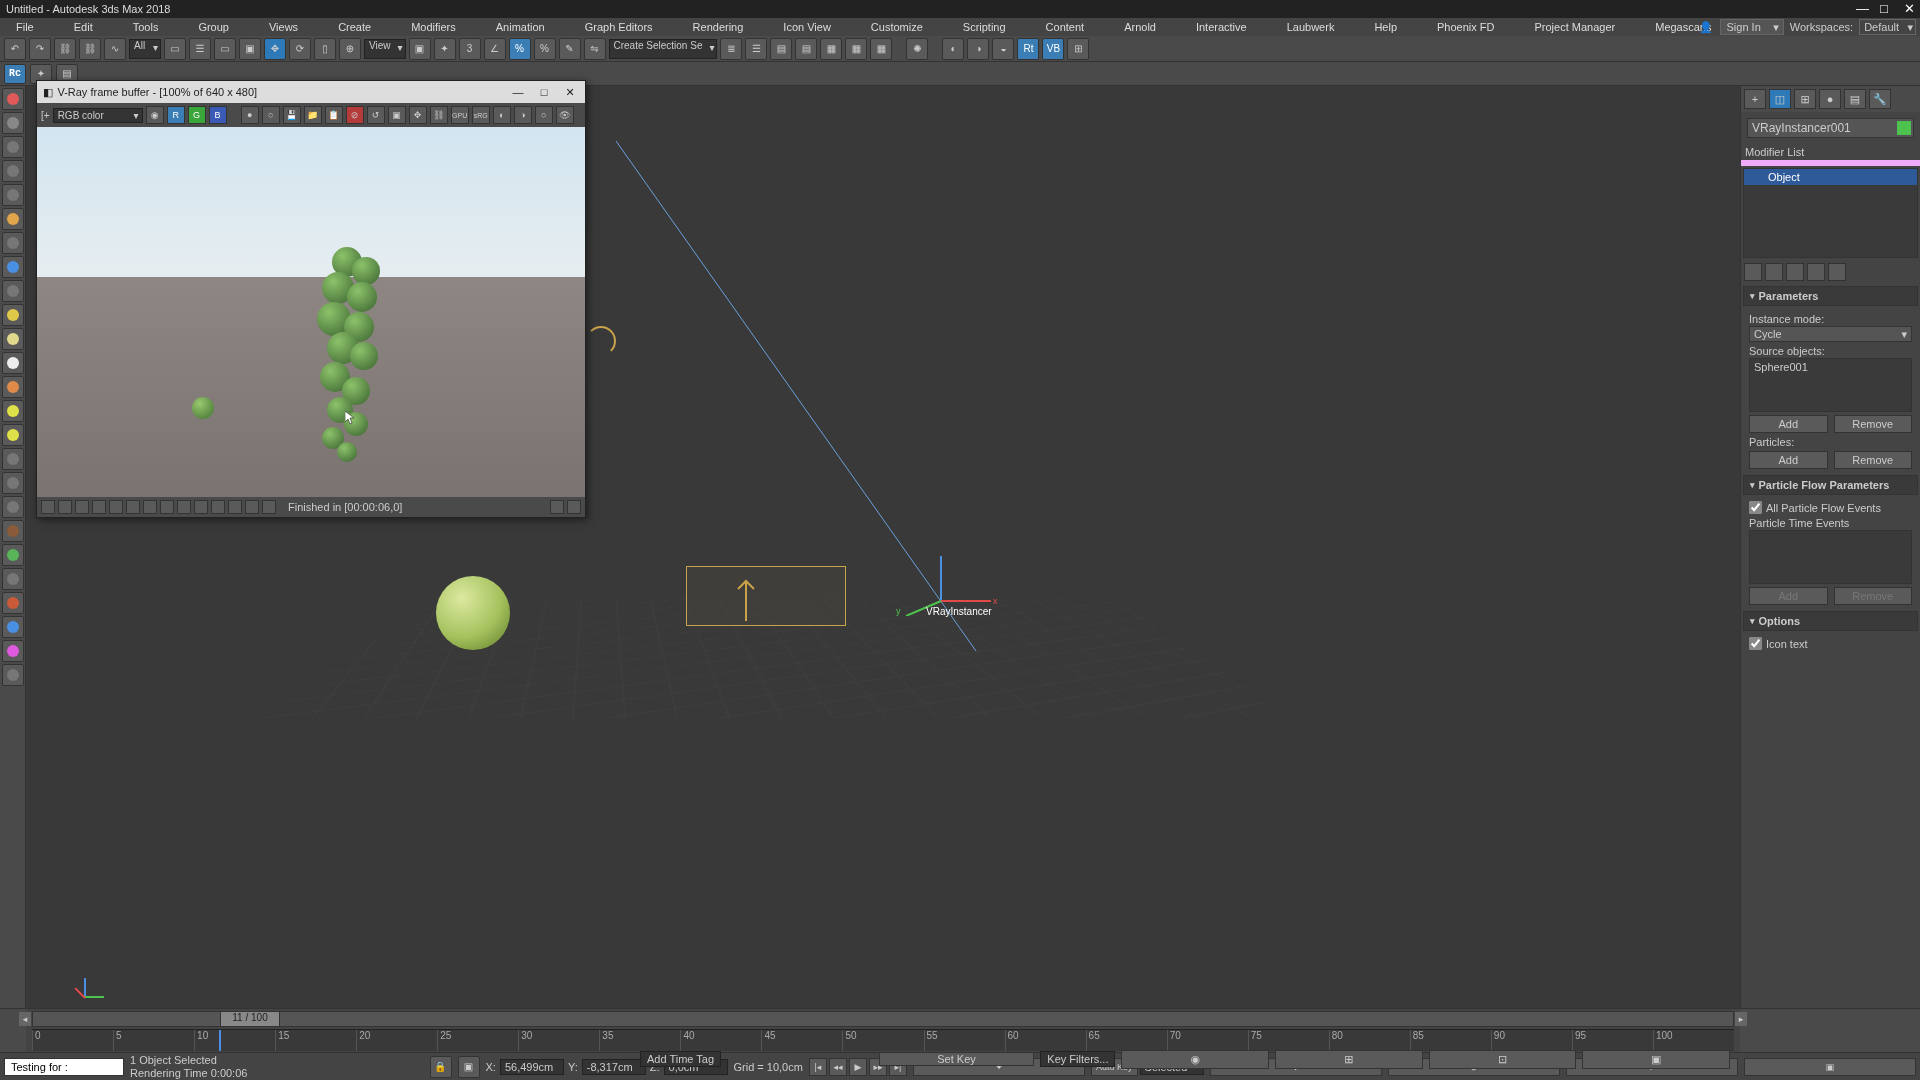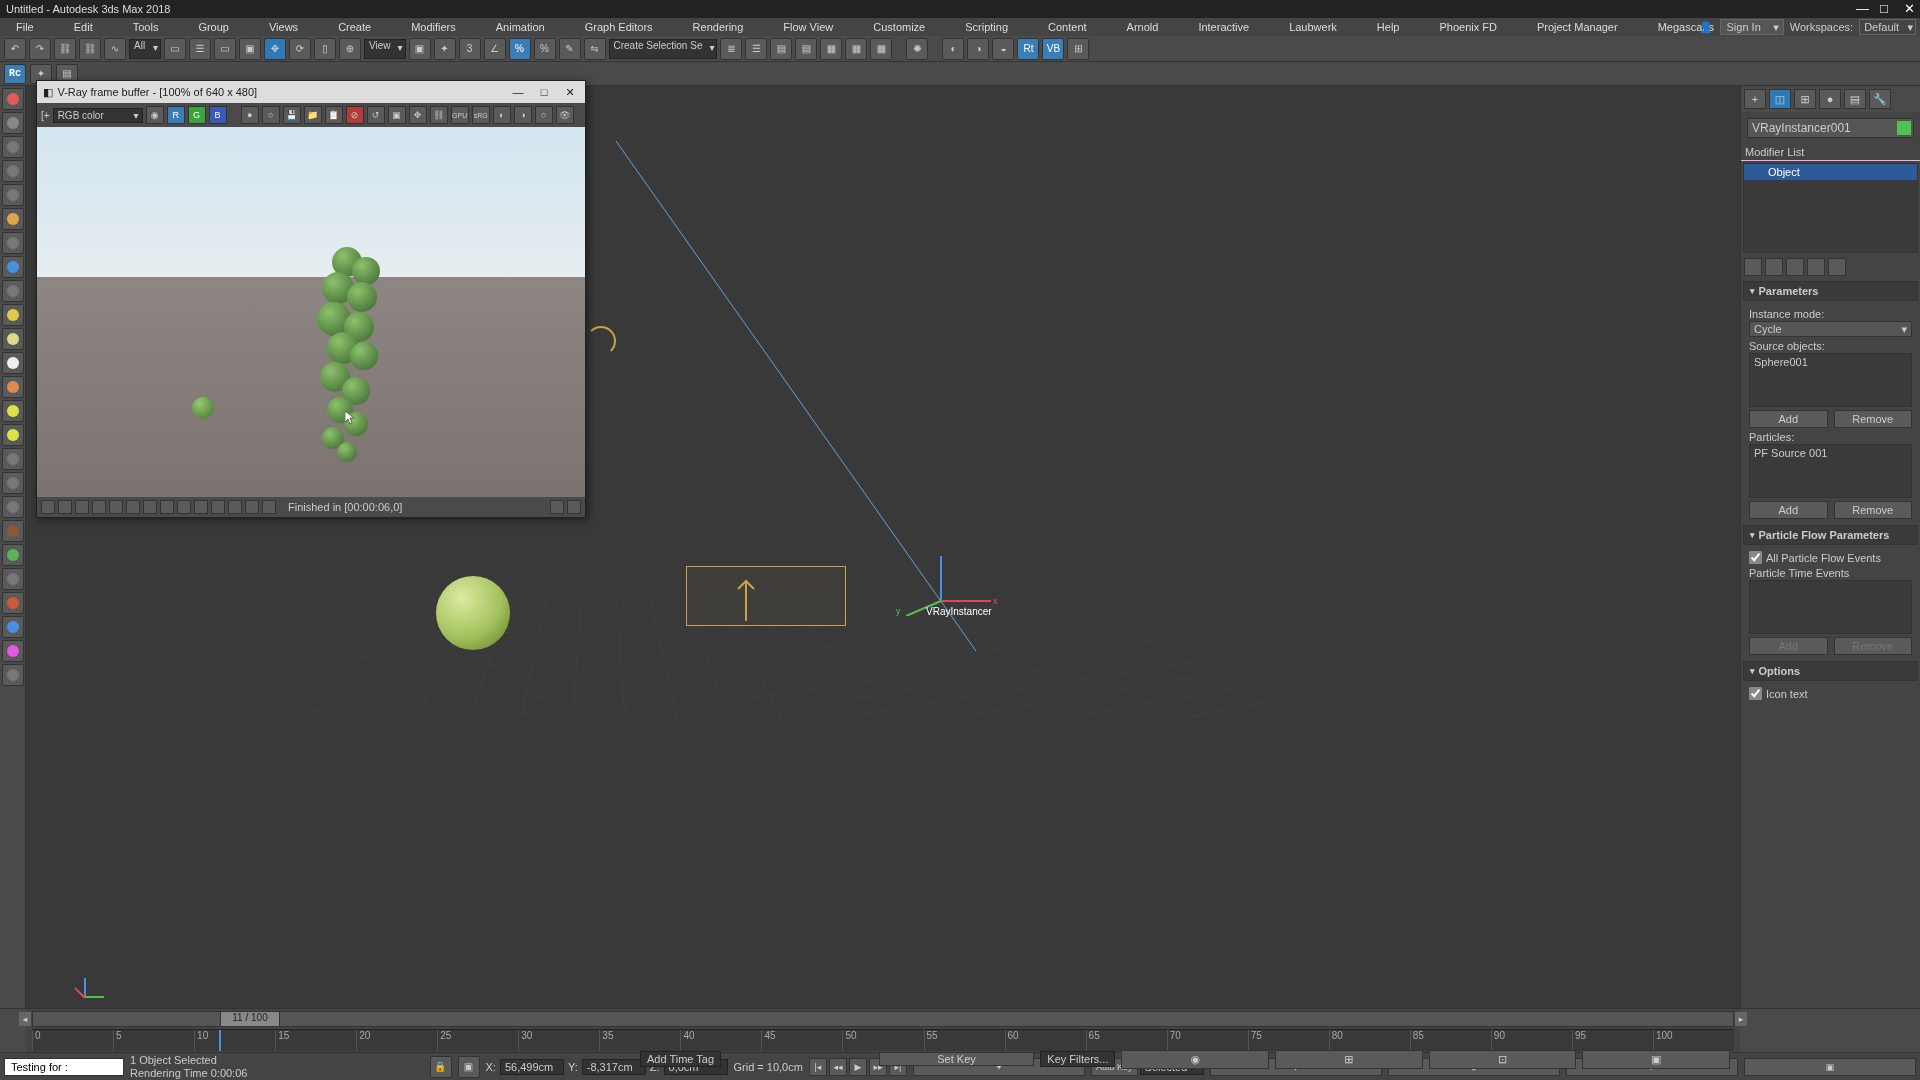--- a/index.html
+++ b/index.html
@@ -61,21 +61,21 @@
     repeating-linear-gradient(-12deg, transparent 0 18px, #4a4a4a 18px 19px);
   opacity:.25; transform:perspective(400px) rotateX(55deg);}
 
 
 .cmdpanel { width: 180px; background: #444; border-left: 1px solid #333; display:flex; flex-direction:column; overflow:hidden;}
 .cmdtabs{height:26px;background:#4a4a4a;display:flex;gap:3px;padding:3px;}
 .cmdtabs .ct{width:22px;height:20px;background:#5a5a5a;border:1px solid #333;display:flex;align-items:center;justify-content:center;}
 .cmdtabs .ct.active{background:#2e7ab8;}
 .objname{background:#555;border:1px solid #333;margin:6px;padding:2px 4px;font-size:12px;position:relative;}
 .objname .colorchip{position:absolute;right:2px;top:2px;width:14px;height:14px;background:#4ec24e;}
-.modifierhdr{background:#444;padding:2px 4px;font-size:11px;border-bottom:1px solid #f0abfc;}
+.modifierhdr{background:#444;padding:2px 4px;font-size:11px;border-bottom:6px solid #f0abfc;}
 .modstack{margin:2px;height:90px;background:#3a3a3a;border:1px solid #333;}
 .modstack .modsel{background:#2e5a9a;color:#fff;padding:2px 24px;font-size:11px;}
 .modbtns{display:flex;gap:3px;padding:3px;}
 .modbtns .mb{width:18px;height:18px;background:#5a5a5a;border:1px solid #333;}
 
 .rollhdr{background:#3a3a3a;padding:3px 6px;font-size:11px;font-weight:bold;border:1px solid #333;margin:2px 2px 0;display:flex;align-items:center;gap:4px;}
 .rollhdr::before{content:"▾";font-size:9px;}
 .rollbody{background:#444;padding:4px 6px;margin:0 2px;}
 .plabel{font-size:11px;color:#ccc;margin:3px 0 1px;display:block;}
 .pselect{width:100%;background:#555;border:1px solid #333;color:#ccc;padding:1px 4px;font-size:11px;position:relative;}
@@ -151,21 +151,21 @@
   <span class="mitem">File</span>
   <span class="mitem">Edit</span>
   <span class="mitem">Tools</span>
   <span class="mitem">Group</span>
   <span class="mitem">Views</span>
   <span class="mitem">Create</span>
   <span class="mitem">Modifiers</span>
   <span class="mitem">Animation</span>
   <span class="mitem">Graph Editors</span>
   <span class="mitem">Rendering</span>
-  <span class="mitem">Flow View</span>
+  <span class="mitem">Icon View</span>
   <span class="mitem">Customize</span>
   <span class="mitem">Scripting</span>
   <span class="mitem">Content</span>
   <span class="mitem">Arnold</span>
   <span class="mitem">Interactive</span>
   <span class="mitem">Laubwerk</span>
   <span class="mitem">Help</span>
   <span class="mitem">Phoenix FD</span>
   <span class="mitem">Project Manager</span>
   <span class="mitem">Megascans</span>
@@ -369,21 +369,20 @@
     <div class="rollbody">
       <span class="plabel">Instance mode:</span>
       <div class="pselect">Cycle</div>
       <span class="plabel">Source objects:</span>
       <div class="plist"><span>Sphere001</span></div>
       <div class="pbtnrow">
         <div class="pbtn">Add</div>
         <div class="pbtn">Remove</div>
       </div>
       <span class="plabel">Particles:</span>
-      <div class="plist"><span>PF Source 001</span></div>
       <div class="pbtnrow">
         <div class="pbtn">Add</div>
         <div class="pbtn">Remove</div>
       </div>
     </div>
 
     <div class="rollhdr">
         <span>Particle Flow Parameters</span>
       </div>
     <div class="rollbody">

